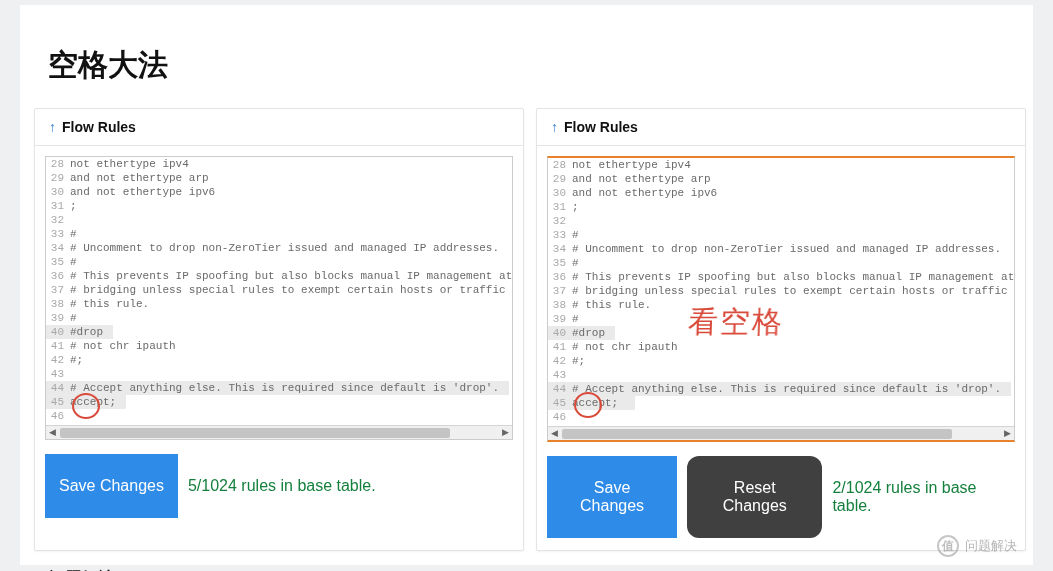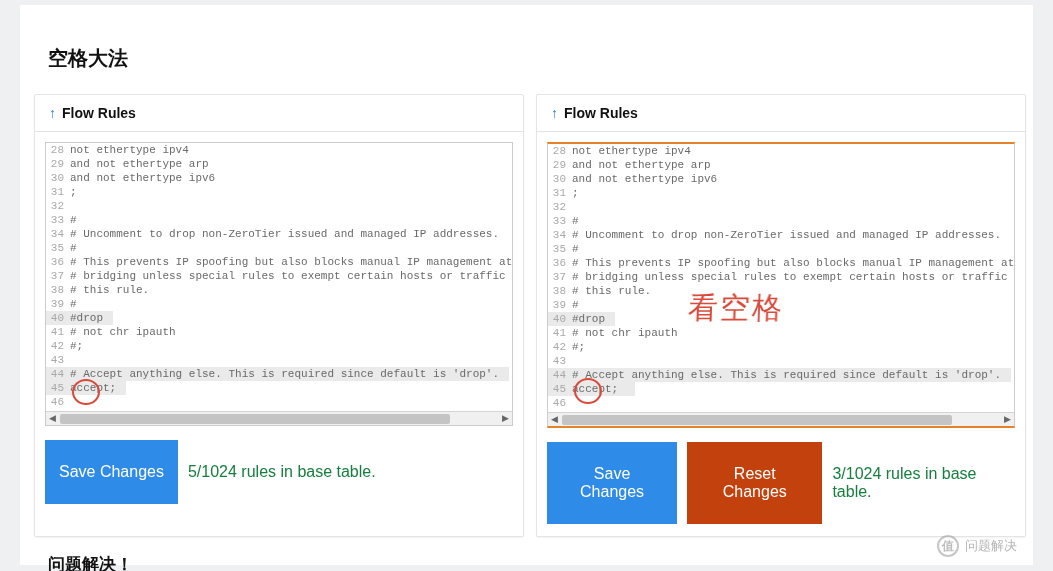--- a/index.html
+++ b/index.html
@@ -12,21 +12,21 @@
     position: relative;
   }
   .page {
     background: #ffffff;
     margin: 5px 20px 0 20px;
     padding: 0;
     height: 560px;
     position: relative;
   }
   .heading {
-    font-size: 20px;
+    font-size: 30px;
     font-weight: 700;
     color: #111;
     padding: 40px 0 0 28px;
   }
   .subline {
     font-size: 15px;
     color: #222;
     padding: 26px 0 0 28px;
     font-weight: 400;
   }
@@ -118,21 +118,21 @@
   }
   .btn {
     border: none;
     color: #fff;
     font-size: 16px;
     padding: 23px 14px;
     font-weight: 500;
     cursor: pointer;
   }
   .btn-blue { background: #2e8be8; }
-  .btn-purple { background: #c2410c; }
+  .btn-purple { background: #404040; border-radius: 12px; }
   .ruletxt { font-size: 16px; color: #15803d; }
   .solved {
     font-size: 17px;
     font-weight: 700;
     color: #111;
     padding: 16px 0 0 28px;
   }
   
   .redcircle {
     position: absolute;
@@ -369,21 +369,21 @@
         <span class="handnote" style="left:140px; top:144px;">看空格</span>
         <div class="scrollbar">
           <span class="arrL">◀</span>
           <div class="thumb" style="left:14px; width:390px;"></div>
           <span class="arrR">▶</span>
         </div>
       </div>
       <div class="footer">
         <button class="btn btn-blue">Save Changes</button>
         <button class="btn btn-purple">Reset Changes</button>
-        <span class="ruletxt">3/1024 rules in base table.</span>
+        <span class="ruletxt">2/1024 rules in base table.</span>
       </div>
     </div>
 
   </div>
 
   <div class="solved">问题解决！</div>
 
   <div class="watermark">
     <span class="wm-icon">值</span>
     <span>问题解决</span>

